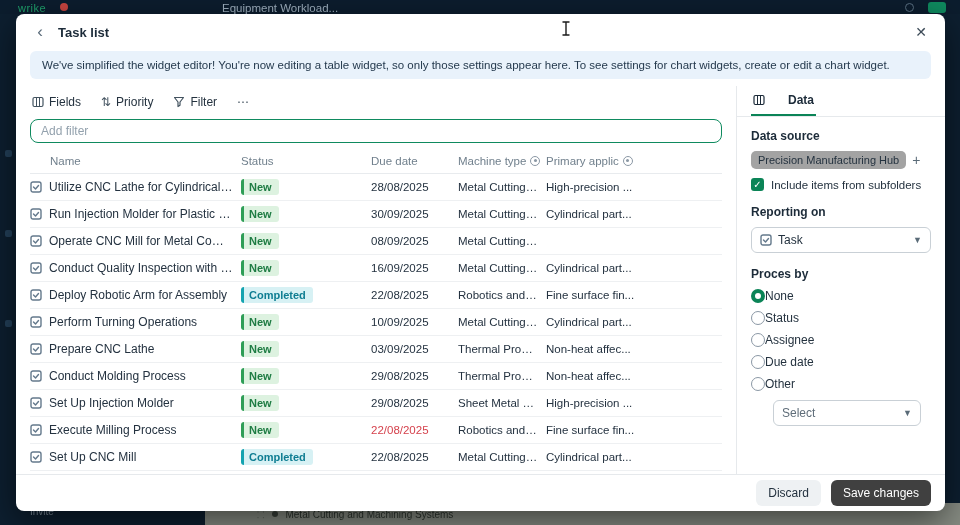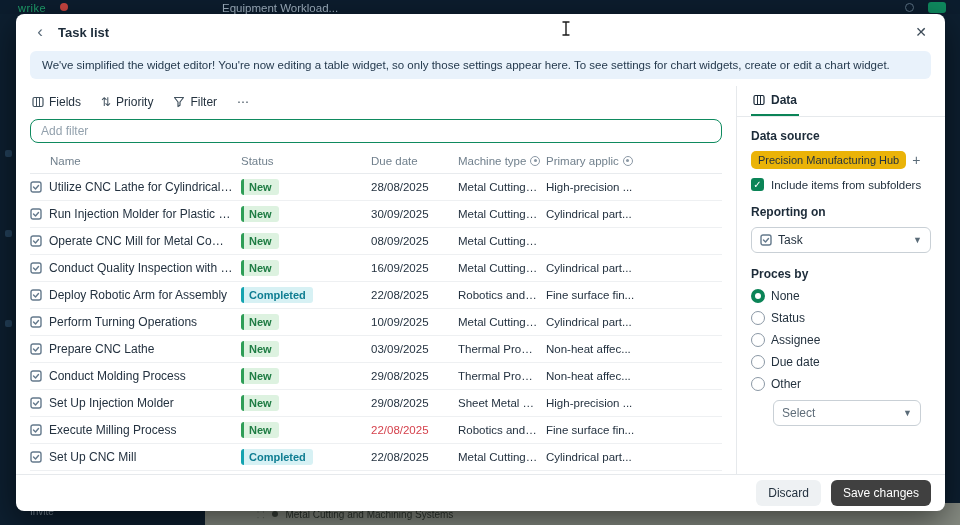--- a/index.html
+++ b/index.html
@@ -58,36 +58,36 @@
   .cell { font-size:11.5px; color:#243240; white-space:nowrap; overflow:hidden; text-overflow:ellipsis; padding-right:8px; }
   .cell.name { display:flex; align-items:center; gap:7px; font-size:12px; }
   .ticon { display:inline-flex; flex:0 0 auto; }
   .nm { overflow:hidden; text-overflow:ellipsis; }
   .badge { display:inline-block; font-size:11px; line-height:16px; padding:0 7px 0 5px; border-radius:3px; font-weight:bold; }
   .due.overdue { color:#d5414c; }
 
   
   .panel { width:208px; flex:0 0 208px; display:flex; flex-direction:column; }
   .tabbar { flex:0 0 31px; border-bottom:1px solid #e6e9ec; display:flex; align-items:flex-end; padding:0 14px; }
-  .tab { display:flex; align-items:center; gap:6px; font-size:12px; font-weight:bold; color:#1c2b39;
+  .tab { display:flex; align-items:center; gap:23px; font-size:12px; font-weight:bold; color:#1c2b39;
          padding:6px 2px 7px; border-bottom:2px solid #0b8457; cursor:pointer; }
   .panel-body { flex:1; padding:12px 14px; overflow:hidden; }
   .plabel { font-size:12px; font-weight:bold; color:#1c2b39; margin-bottom:8px; }
   .chip-row { display:flex; align-items:center; gap:6px; margin-bottom:9px; }
-  .chip { background:#eab308; border-radius:5px; padding:3px 7px; font-size:11px; color:#24323f; white-space:nowrap; cursor:pointer; }
+  .chip { background:#a3a3a3; border-radius:5px; padding:3px 7px; font-size:11px; color:#24323f; white-space:nowrap; cursor:pointer; }
   .plus { font-size:14px; color:#5a6b78; cursor:pointer; line-height:1; }
   .cb-row { display:flex; align-items:center; gap:7px; margin-bottom:14px; cursor:pointer; }
   .cb { width:13px; height:13px; flex:0 0 13px; border-radius:3px; background:#0b8457; color:#fff; font-size:10px;
         display:flex; align-items:center; justify-content:center; }
   .cb-label { font-size:11.5px; color:#24323f; }
   .select { height:26px; border:1px solid #c9d0d6; border-radius:6px; display:flex; align-items:center; gap:6px;
             padding:0 8px; font-size:12px; color:#24323f; margin-bottom:14px; cursor:pointer; background:#fff;text-align:center; }
   .select .chev { margin-left:auto; font-size:9px; color:#5a6b78; }
   .break-list { display:flex; flex-direction:column; gap:8px; }
-  .break-row { display:flex; align-items:center; gap:6px; cursor:pointer;text-align:right; }
+  .break-row { display:flex; align-items:center; gap:0; cursor:pointer;text-align:right; }
   .radio { width:14px; height:14px; flex:0 0 14px; border-radius:50%; border:1.5px solid #8b98a5; background:#fff; }
   .radio.sel { border:4.5px solid #0b8457; }
   .blabel { font-size:12px; color:#24323f; }
   .sub-select { margin:9px 0 0 22px; width:148px; height:26px; border:1px solid #c9d0d6; border-radius:6px;
                 display:flex; align-items:center; padding:0 8px; font-size:12px; color:#5f6d79; cursor:pointer; }
   .sub-select .chev { margin-left:auto; font-size:9px; color:#5a6b78; }
 
   .m-footer { flex:0 0 36px; display:flex; align-items:center; justify-content:flex-end; gap:10px; padding:0 14px; }
   .btn { font-size:12px; border:none; border-radius:6px; padding:6px 12px; cursor:pointer; font-family:"Liberation Sans", sans-serif; }
   .btn-secondary { background:#eef1f3; color:#24323f; }

